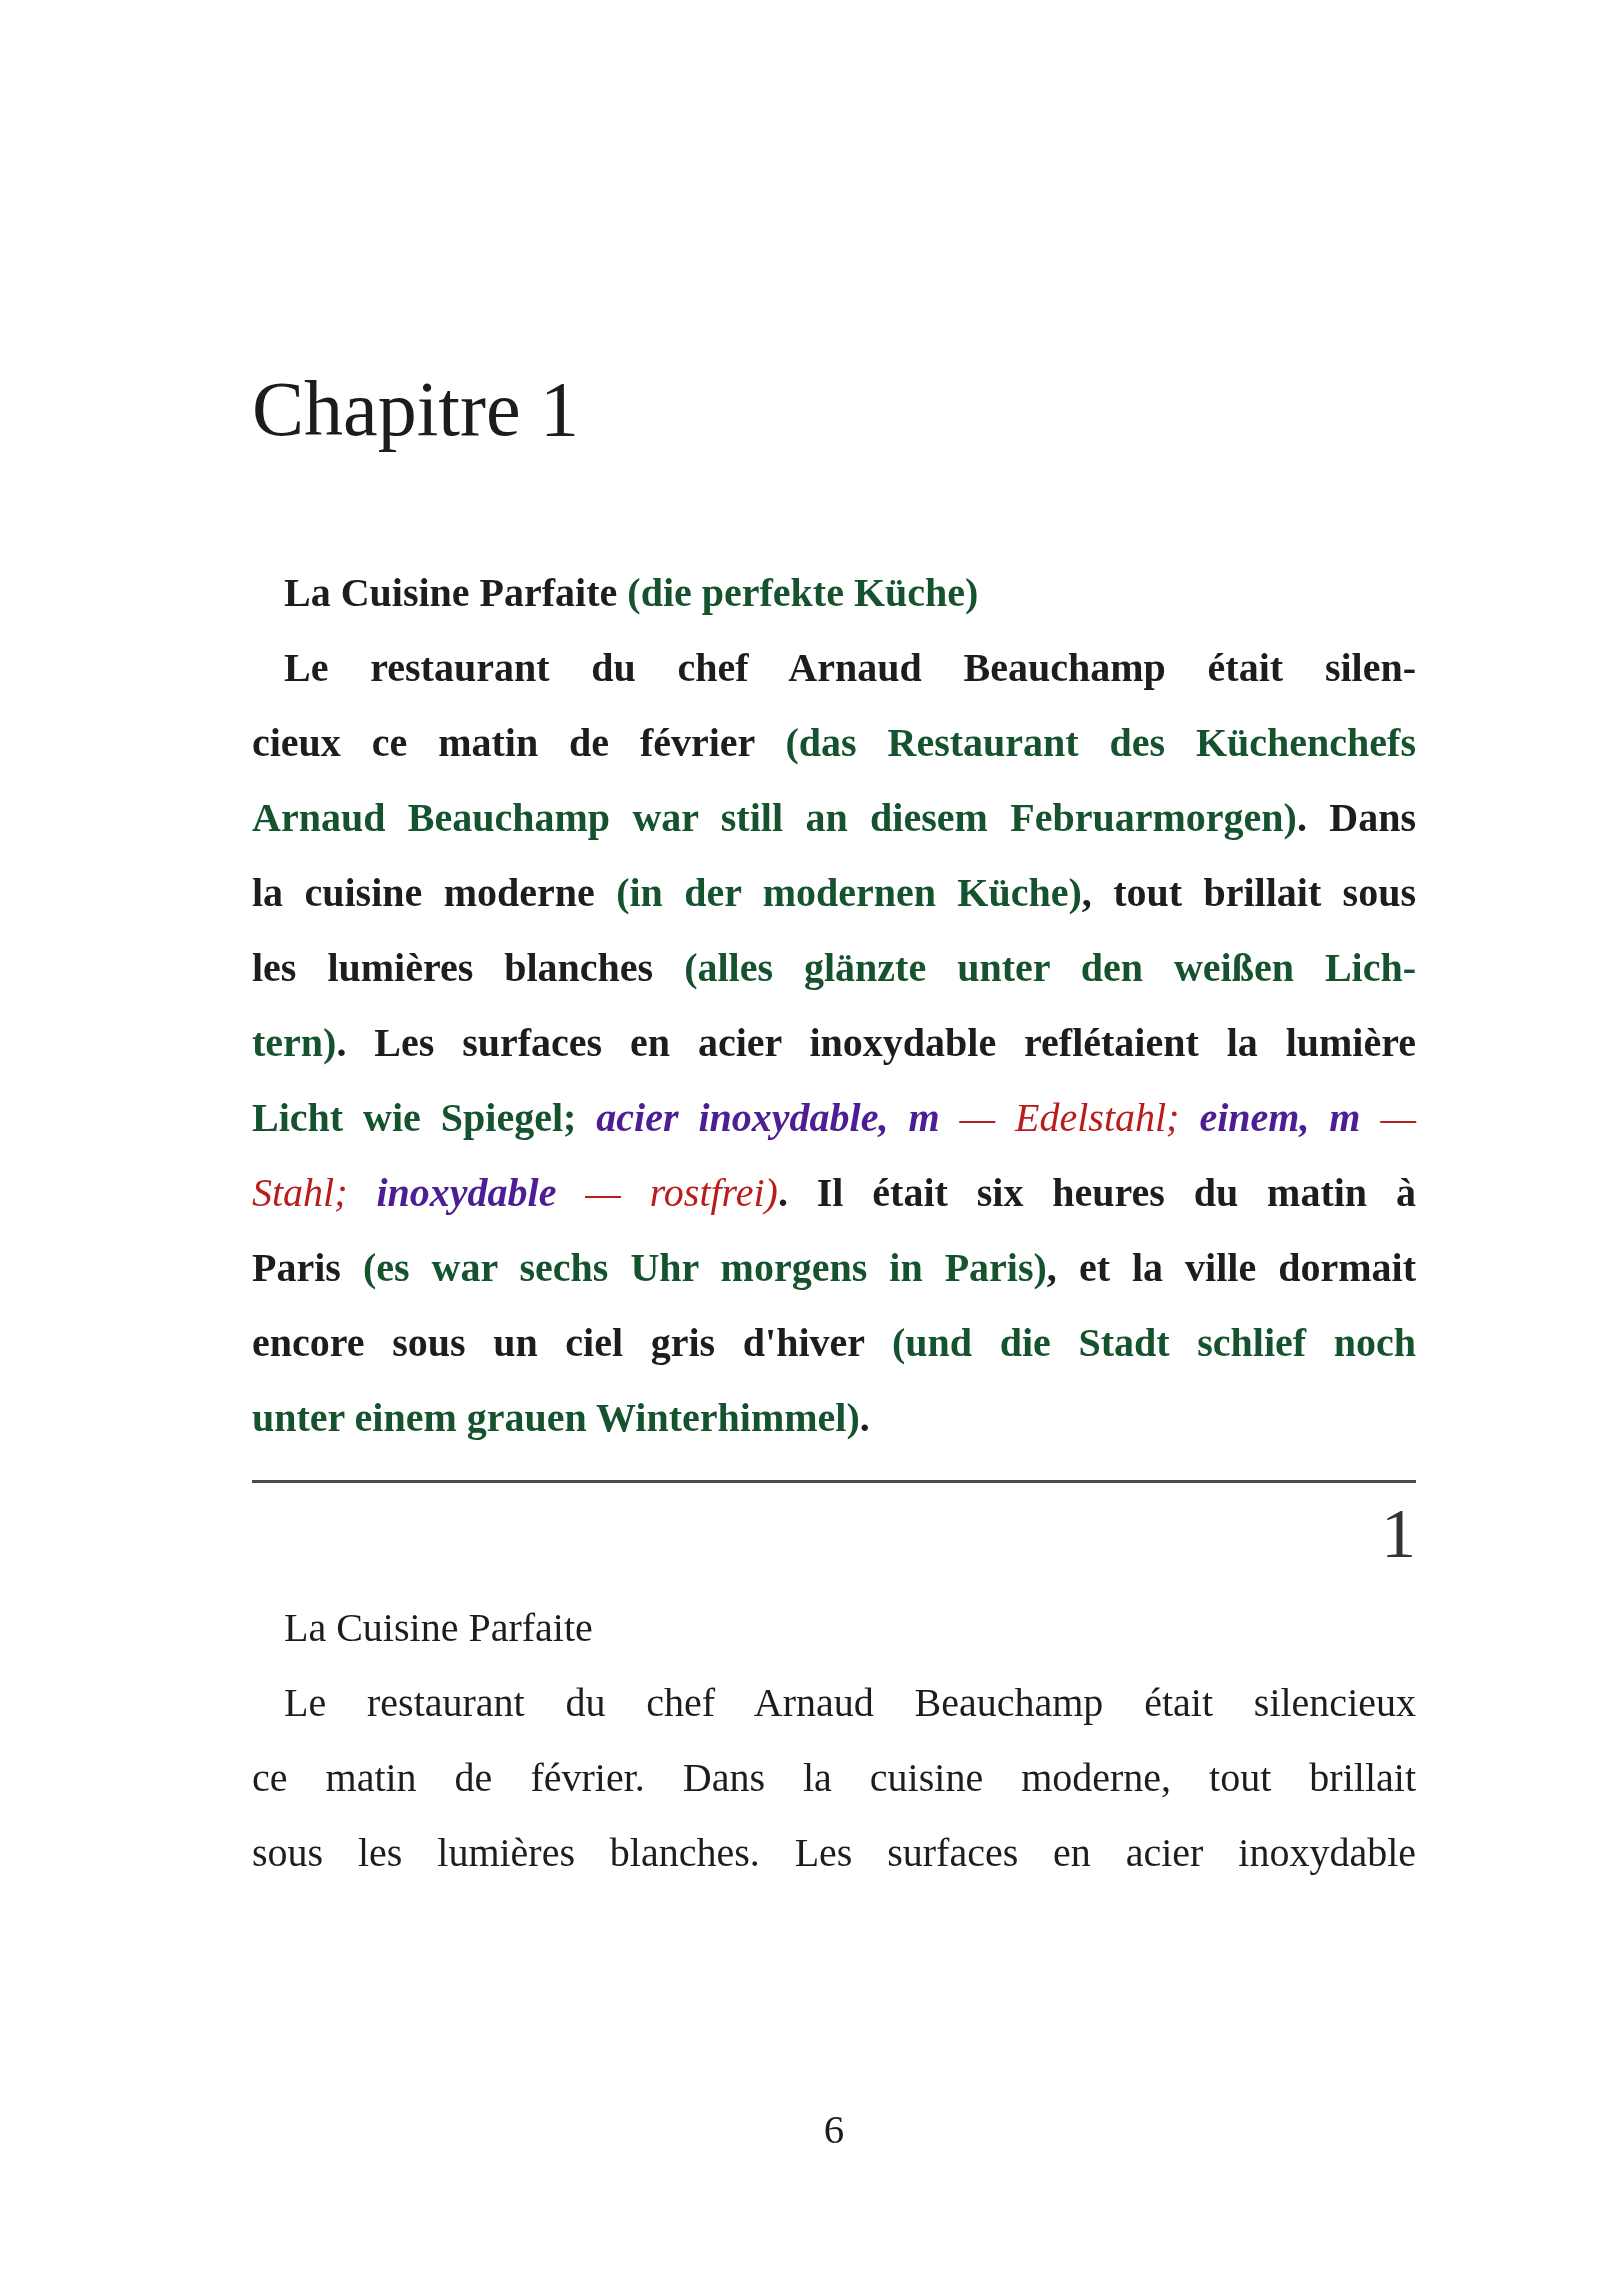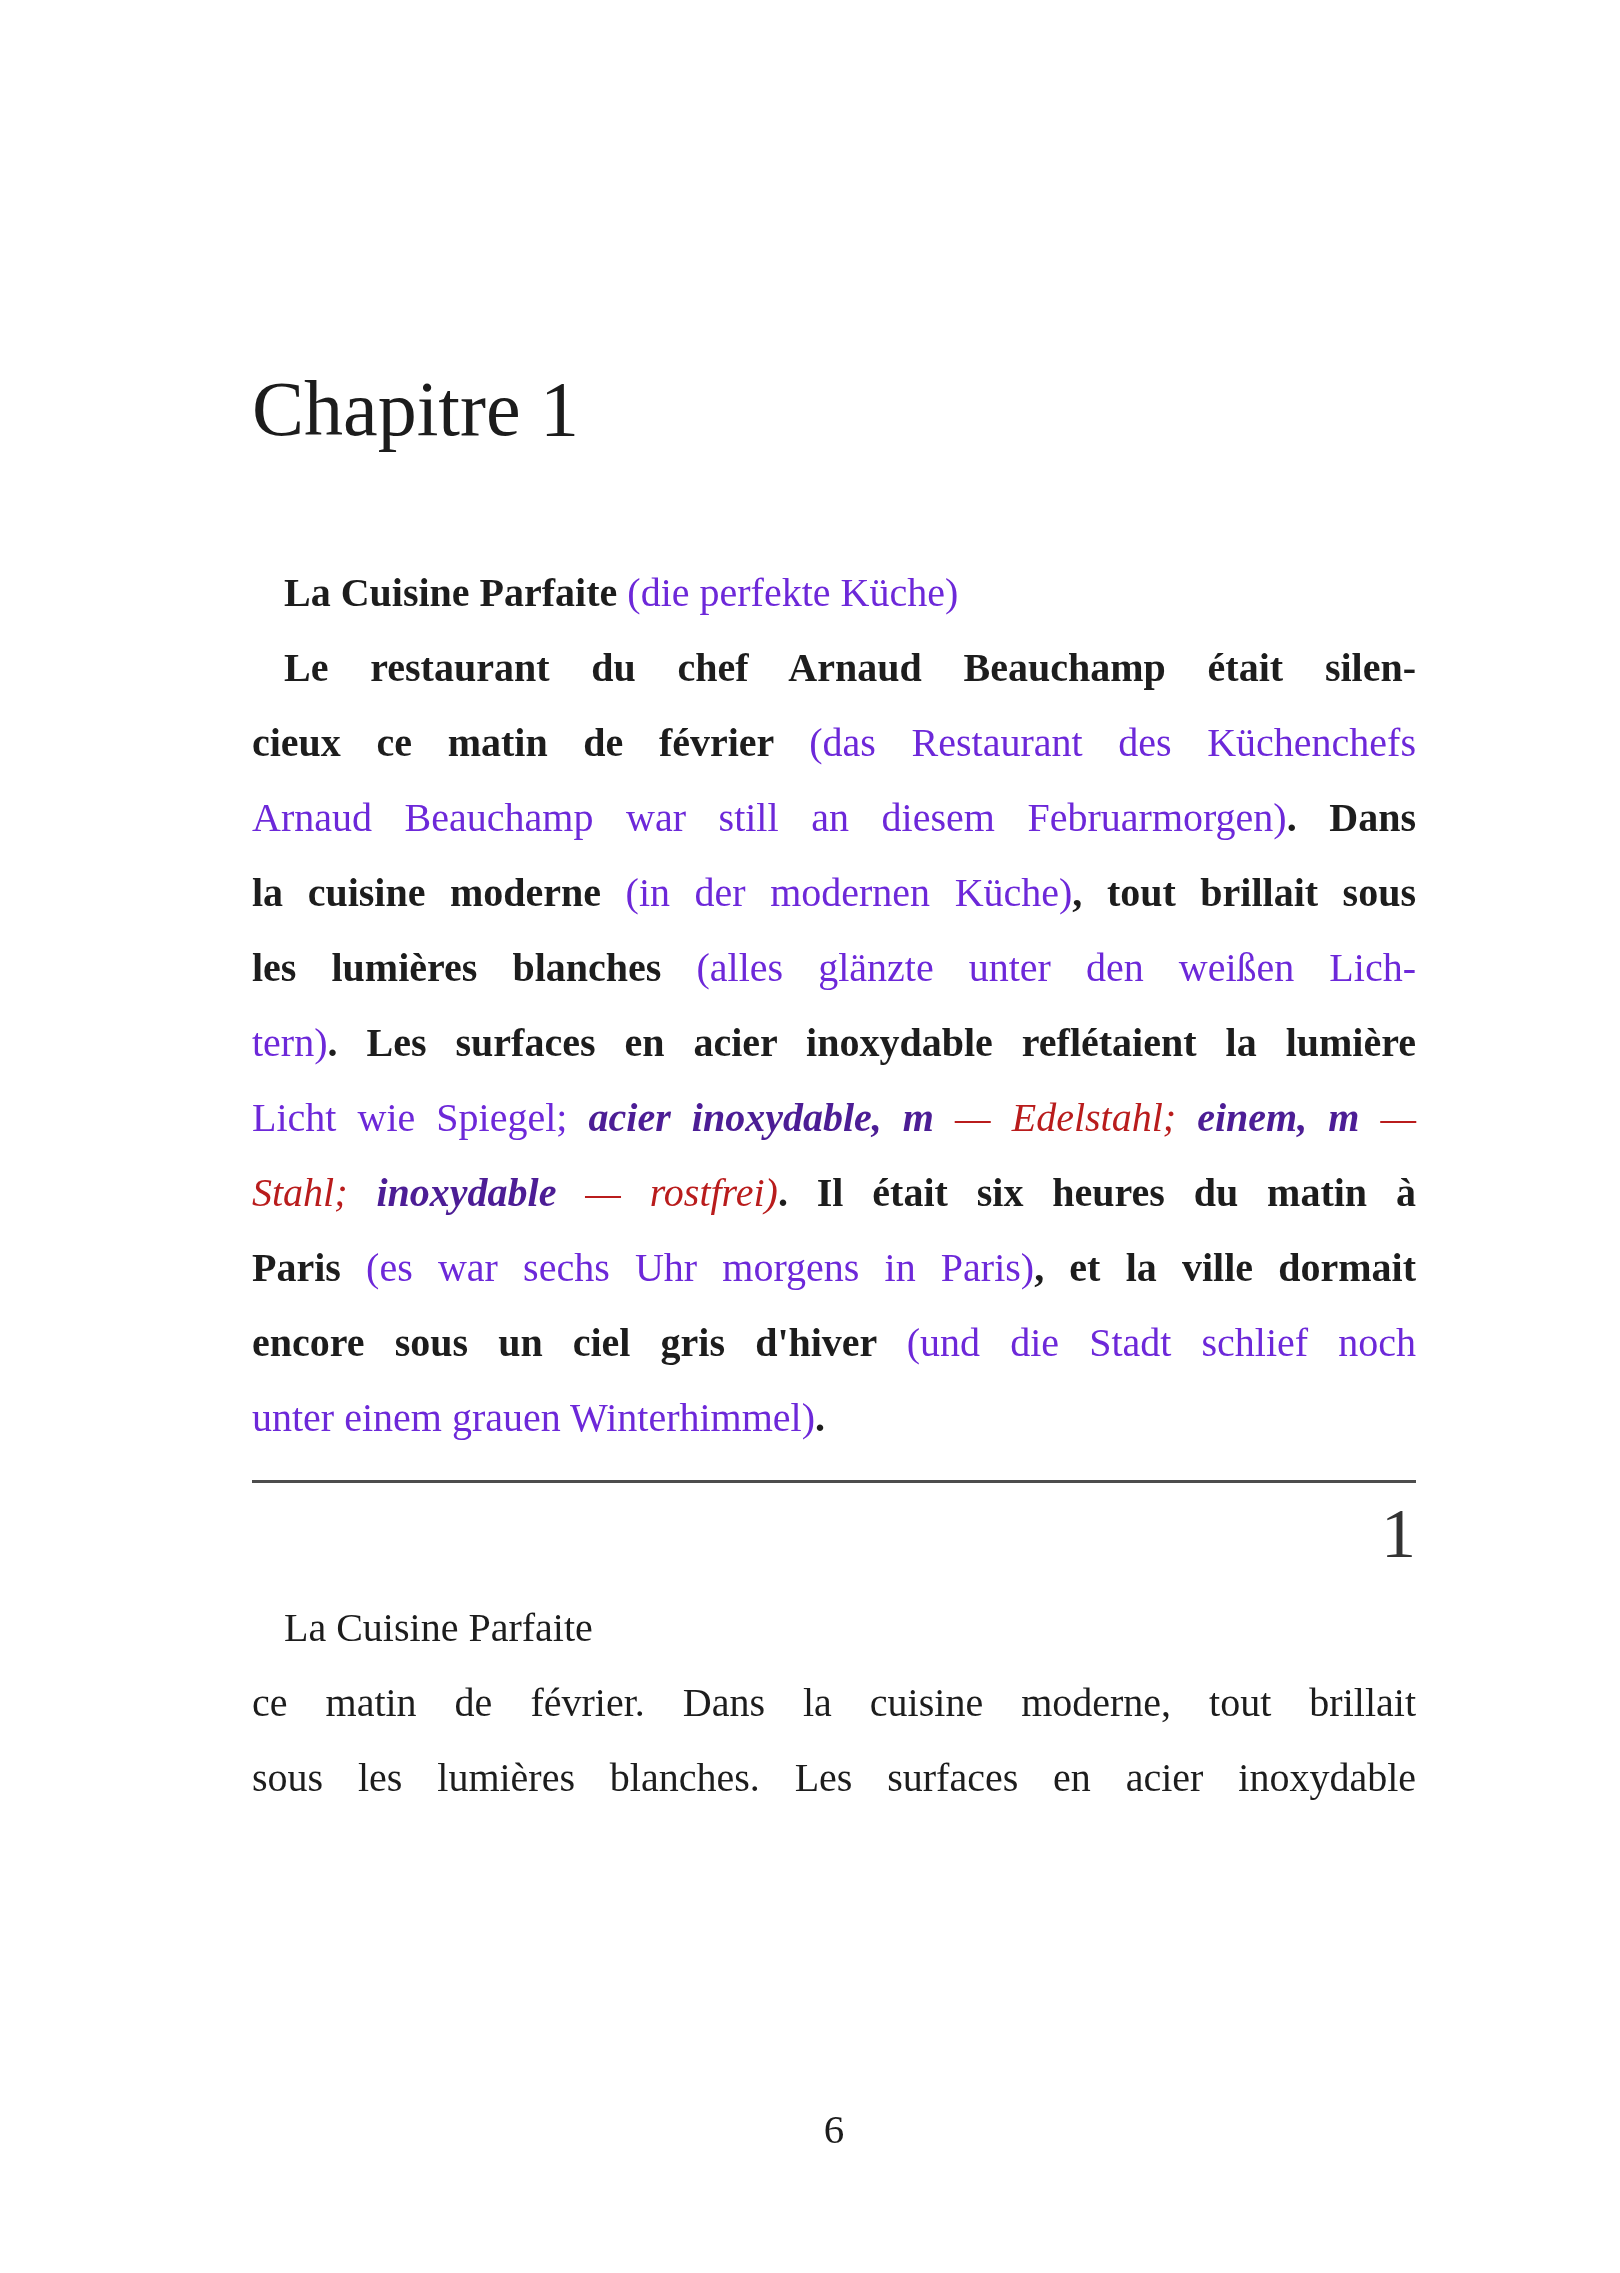--- a/index.html
+++ b/index.html
@@ -43,21 +43,21 @@
     text-align-last: justify;
     white-space: nowrap;
   }
   .line.last {
     text-align-last: left;
   }
   .line.indent {
     text-indent: 32px;
   }
   .seg-fr  { font-weight: 700; color: #1d1d1d; }
-  .seg-de  { font-weight: 400; color: #6d28d9; }
+  .seg-de  { font-weight: 700; color: #14532d; }
   .seg-dei { font-weight: 400; font-style: italic; color: #b91c1c; }
   .seg-debi{ font-weight: 700; font-style: italic; color: #4c1d95; }
   .seg-pl  { font-weight: 400; color: #1d1d1d; }
   .divider {
     border: none;
     border-top: 3.6px solid #4d4d4d;
     margin: 25px 0 0 0;
     width: 100%;
   }
   .section-number {
@@ -98,20 +98,21 @@
         <div class="line"><span class="seg-fr">encore sous un ciel gris d'hiver </span><span class="seg-de">(und die Stadt schlief noch</span></div>
         <div class="line last"><span class="seg-de">unter einem grauen Winterhimmel)</span><span class="seg-fr">.</span></div>
       </div>
 
     <hr class="divider">
 
     <div class="section-number">1</div>
 
     <div class="plain-block" id="plain-block">
         <div class="line last indent"><span class="seg-pl">La Cuisine Parfaite</span></div>
+        <div class="line indent"><span class="seg-pl">Le restaurant du chef Arnaud Beauchamp était silencieux</span></div>
         <div class="line"><span class="seg-pl">ce matin de février. Dans la cuisine moderne, tout brillait</span></div>
         <div class="line"><span class="seg-pl">sous les lumières blanches. Les surfaces en acier inoxydable</span></div>
       </div>
   </div>
 
   <div class="footer">6</div>
 </div>
 
 
 </body></html>

